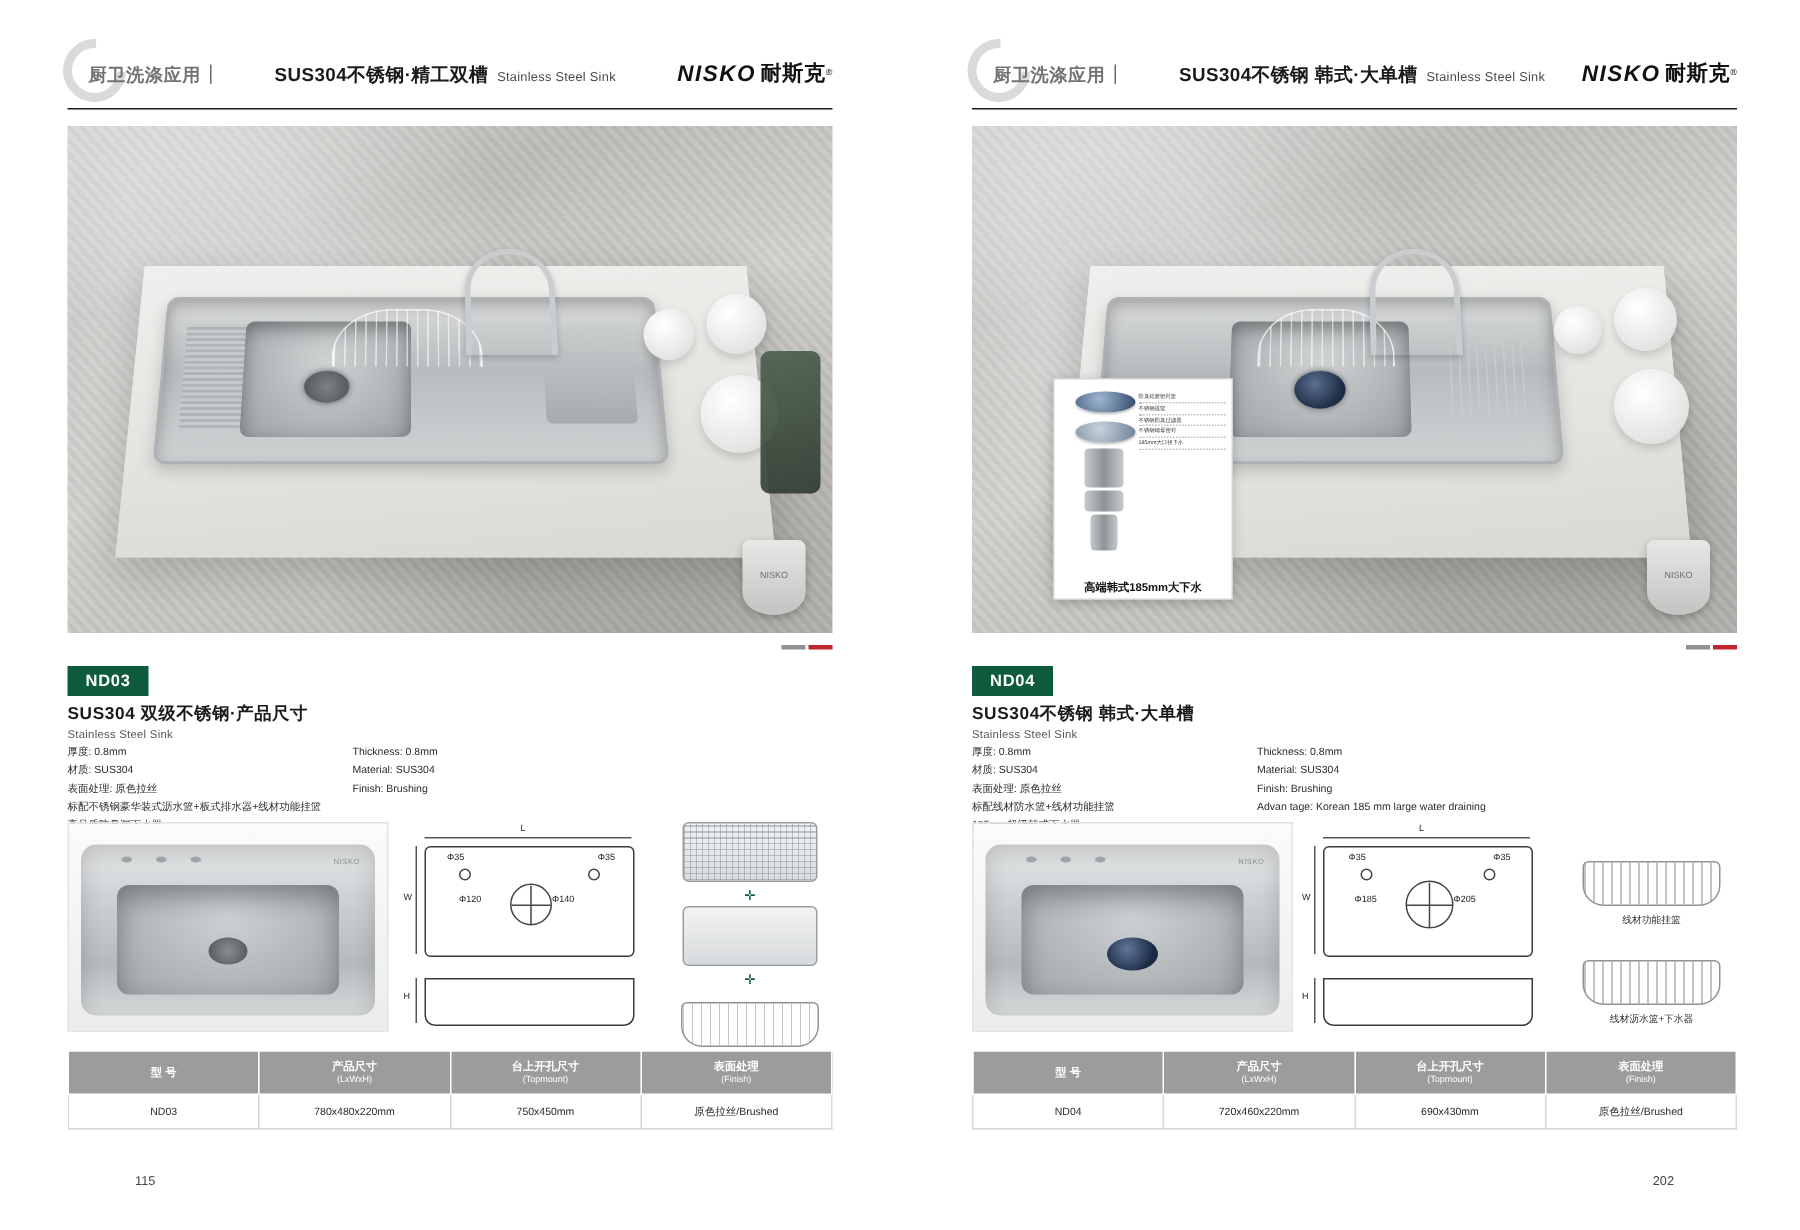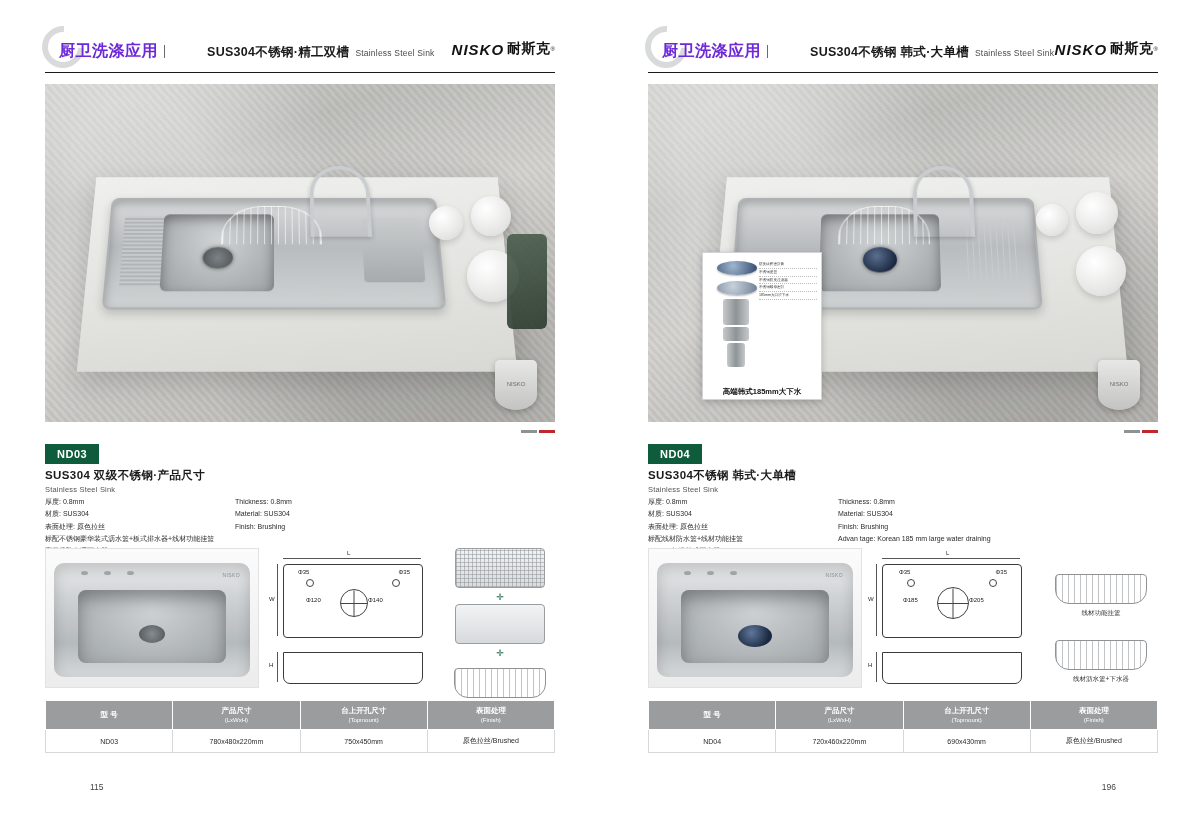--- a/index.html
+++ b/index.html
@@ -61,23 +61,23 @@
   }
   .header-text {
     position: absolute;
     left: 14px;
     top: 9px;
     display: flex;
     align-items: baseline;
     white-space: nowrap;
   }
   .h-cn {
-    font-size: 16px;
+    font-size: 12px;
     font-weight: bold;
-    color: #6d28d9;
+    color: #737373;
     letter-spacing: 0.5px;
   }
   .h-bar {
     display: inline-block;
     width: 1px;
     height: 13px;
     background: #6a6a6a;
     margin: 0 6px;
     position: relative;
     top: 2px;
@@ -945,17 +945,17 @@
         <tbody>
           <tr>
             <td>ND04</td>
             <td>720x460x220mm</td>
             <td>690x430mm</td>
             <td>原色拉丝/Brushed</td>
           </tr>
         </tbody>
       </table>
 
-      <div class="folio">196</div>
+      <div class="folio">202</div>
     </div>
   </div>
 
 </div>
 
 </body></html>

